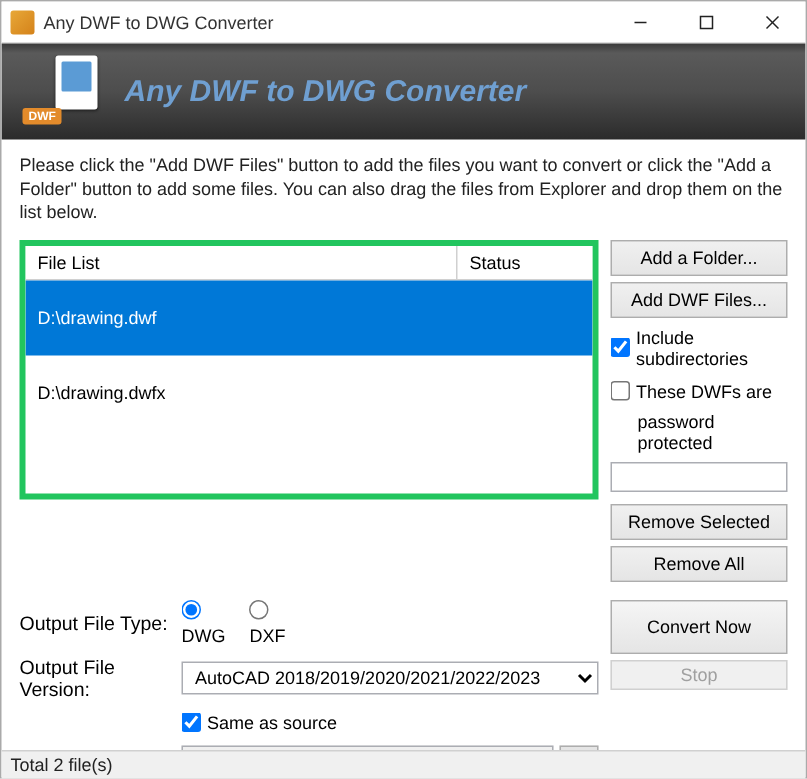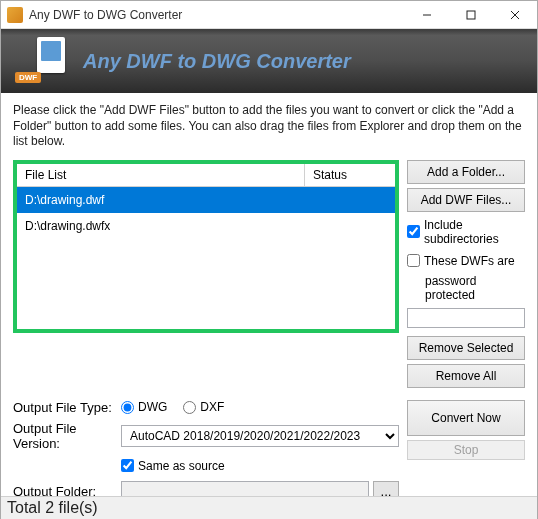--- a/index.html
+++ b/index.html
@@ -15,45 +15,45 @@
 .banner .logo .tag { position: absolute; bottom: 4px; left: 0; background: #e38b2b; color:#fff; font-size:8px; font-weight:bold; padding:1px 4px; border-radius:2px; }
 .banner h1 { color: #6f9fd1; font-size: 20px; font-weight: bold; font-style: italic; }
 .content { padding: 10px 12px 6px; }
 .instructions { font-size: 12px; color: #222; line-height: 1.3; margin-bottom: 10px; }
 .main-row { display: flex; gap: 8px; }
 .file-panel { flex: 1; border: 4px solid #22c55e; background: #fff; height: 173px; overflow: hidden; }
 .file-header { display: flex; background: #fff; border-bottom: 1px solid #d0d0d0; }
 .file-header .col { padding: 4px 8px; font-size: 12px; border-right: 1px solid #d0d0d0; }
 .file-header .col1 { flex: 1; }
 .file-header .col2 { width: 90px; border-right: none; }
-.file-row { display: flex; padding: 6px 8px; font-size: 12px; align-items: center; }
+.file-row { display: flex; padding: 18px 8px; font-size: 12px; align-items: center; }
 .file-row.selected { background: #0078d7; color: #fff; }
 .file-row .c1 { flex: 1; }
 .file-row .c2 { width: 48px; }
 .side-panel { width: 118px; display: flex; flex-direction: column; gap: 4px; }
 .sbtn { height: 24px; border: 1px solid #adadad; background: linear-gradient(#f0f0f0,#e5e5e5); font-size: 12px; cursor: pointer; }
 .check-row { display: flex; align-items: center; gap: 4px; font-size: 12px; padding: 2px 0; }
 .check-row input { width: 13px; height: 13px; }
 .check-sub { padding-left: 18px; font-size: 12px; }
 .pwd-input { width: 100%; height: 20px; border: 1px solid #abadb3; margin-top: 2px; }
 .side-spacer { flex: 1; }
 .output-sec { margin-top: 12px; display: flex; gap: 8px; }
 .output-left { flex: 1; }
 .orow { display: flex; align-items: center; margin-bottom: 6px; gap: 8px; }
 .orow .lbl { width: 100px; font-size: 13px; }
 .radio-group { display: flex; gap: 16px; align-items: center; }
-.radio-group label { display: flex; align-items: center; gap: 4px; font-size: 12px; }
+.radio-group label { display: flex; align-items: flex-start; gap: 4px; font-size: 12px; flex-direction: column; }
 .outsel { flex: 1; height: 22px; border: 1px solid #abadb3; font-size: 12px; padding: 0 4px; background: #fff; }
 .outfolder-row { display: flex; align-items: center; gap: 4px; }
 .outfolder-row input[type=text] { flex: 1; height: 22px; border: 1px solid #abadb3; padding: 0 4px; background: #f0f0f0; }
 .browse { width: 26px; height: 22px; border: 1px solid #adadad; background: #e5e5e5; cursor: pointer; }
 .output-right { width: 118px; display: flex; flex-direction: column; gap: 4px; }
 .big-btn { height: 36px; border: 1px solid #adadad; background: linear-gradient(#f5f5f5,#e5e5e5); font-size: 12px; cursor: pointer; }
 .stop-btn { height: 20px; border: 1px solid #d0d0d0; background: #f0f0f0; color: #a0a0a0; font-size: 12px; }
-.statusbar { border-top: 1px solid #d0d0d0; padding: 2px 6px; font-size: 16px; color: #222; background: #f0f0f0; position: absolute; bottom: 0; left: 1px; right: 1px; }
+.statusbar { border-top: 1px solid #d0d0d0; padding: 2px 6px; font-size: 12px; color: #222; background: #f0f0f0; position: absolute; bottom: 0; left: 1px; right: 1px; }
 </style>
 </head>
 <body>
 
 <div class="titlebar">
   <div class="icon"></div>
   <div class="title">Any DWF to DWG Converter</div>
   <div class="btn">
       <svg width="10" height="10">
         <line x1="1" y1="5" x2="9" y2="5" stroke="#222"></line>

